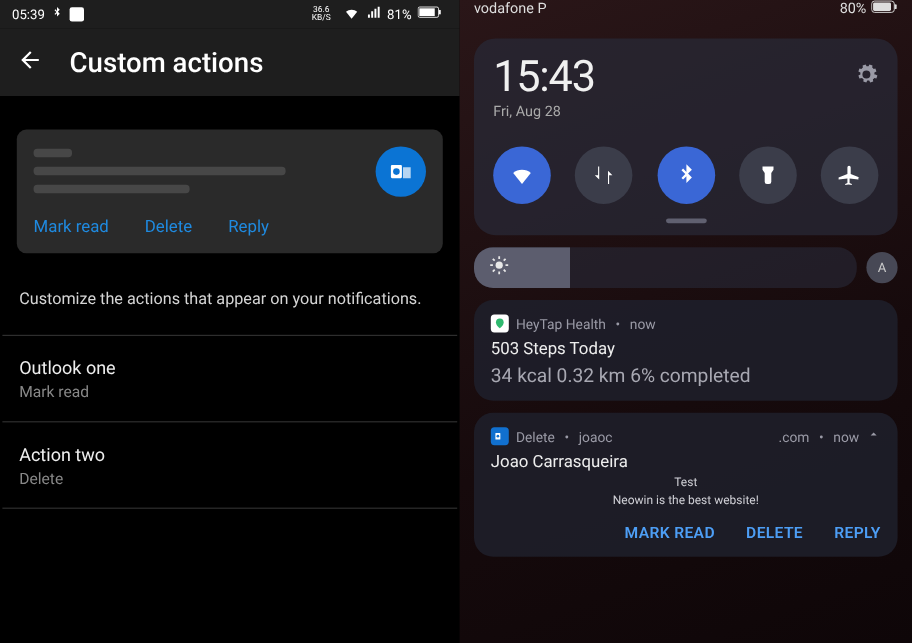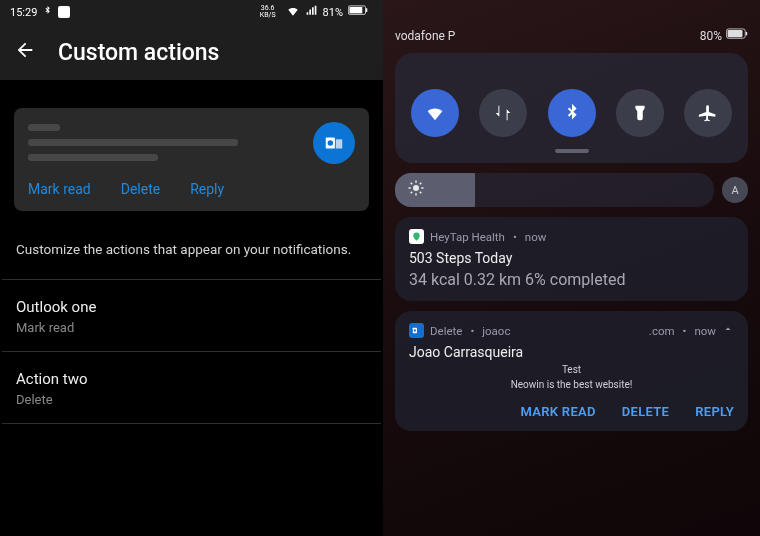--- a/index.html
+++ b/index.html
@@ -33,21 +33,21 @@
   .card-actions span { color:#1f8ae0; font-size:14px; }
 
   .l-body { padding: 0 16px; }
   .l-desc { font-size: 13.5px; color: #d5d5d5; padding: 30px 0 22px 0; }
   .divider { height:1px; background:#2e2e2e; margin: 0 -14px; }
   .l-row { padding: 18px 0 16px 0; }
   .l-row .t1 { font-size: 15px; color:#eee; margin-bottom:4px; }
   .l-row .t2 { font-size: 13px; color:#888; }
 
   
-  .r-status { height: 22px; display:flex; align-items:flex-end; padding: 0 12px; font-size:12px; color:#ddd;margin-top:21px; }
+  .r-status { height: 22px; display:flex; align-items:flex-start; padding: 0 12px; font-size:12px; color:#ddd; }
   .r-status .sp { flex:1; }
 
   
   .qs { margin: 10px 12px 0 12px; background: rgba(40,42,56,0.72); border-radius: 18px; padding: 14px 16px 10px 16px; }
   .qs-top { display:flex; align-items:flex-start; }
   .clock { font-size: 36px; font-weight: 400; color:#f0f0f0; letter-spacing:-1px; line-height:1; }
   .date { font-size: 12px; color:#aaa; margin-top:4px; }
   .gear { margin-left:auto; margin-top:6px; }
   .gear svg { width:20px; height:20px; fill:#9a9aa6; }
   .tiles { display:flex; gap: 18px; margin-top: 22px; justify-content:space-between; }
@@ -75,21 +75,21 @@
   .n-actions { display:flex; justify-content:flex-end; gap: 26px; margin-top: 14px; }
   .n-actions span { color:#4d9ef5; font-size:13px; font-weight:600; letter-spacing:0.3px; }
   .chev { margin-left:auto; }
   .chev svg { width:12px; height:12px; fill:#9a9aa6;}
 </style>
 </head>
 <body>
 
 <div class="pane left">
   <div class="l-status">
-    <span>15:29</span>
+    <span>05:39</span>
     <span>
       <svg viewBox="0 0 24 24" width="11" height="11" fill="#fff">
           <path d="M12 2l5 5-3.5 3.5L17 14l-5 5V13l-3 3-1.5-1.5L11 11 7.5 7.5 9 6l3 3V2z"></path>
         </svg>
     </span>
     <span style="width:12px;height:12px;background:#fff;border-radius:2px;display:inline-block"></span>
     <span class="sp"></span>
     <span class="mini"><span>36.6</span><br><span>KB/S</span></span>
     <span>
       <svg viewBox="0 0 24 24" width="14" height="14" fill="#fff">
@@ -166,20 +166,31 @@
     <span style="margin-left:4px">
       <svg viewBox="0 0 28 14" width="22" height="12">
           <rect x="0.5" y="0.5" width="24" height="12" rx="3" fill="none" stroke="#ddd"></rect>
           <rect x="2" y="2" width="19" height="9" rx="1.5" fill="#ddd"></rect>
           <rect x="25" y="4" width="2" height="5" rx="1" fill="#ddd"></rect>
         </svg>
     </span>
   </div>
 
   <div class="qs">
+    <div class="qs-top">
+      <div>
+        <div class="clock">15:43</div>
+        <div class="date">Fri, Aug 28</div>
+      </div>
+      <span class="gear">
+        <svg viewBox="0 0 24 24">
+            <path d="M12 8a4 4 0 100 8 4 4 0 000-8zm9 4l2 1-1 3-2-.5c-.4.5-.9 1-1.5 1.4l.3 2.1-3 1-1-1.9c-.6.1-1.3.1-1.9 0l-1 1.9-3-1 .3-2.1c-.6-.4-1.1-.9-1.5-1.4L5 16l-1-3 2-1v-2L4 9l1-3 2 .5c.4-.5.9-1 1.5-1.4L8.2 3l3-1 1 1.9c.6-.1 1.3-.1 1.9 0l1-1.9 3 1-.3 2.1c.6.4 1.1.9 1.5 1.4L21 6l1 3-2 1v2z"></path>
+          </svg>
+      </span>
+    </div>
     <div class="tiles">
       <div class="tile on">
           <svg viewBox="0 0 24 24">
             <path d="M12 20l8-10c-4-4-12-4-16 0l8 10z"></path>
           </svg>
         </div>
       <div class="tile off">
           <svg viewBox="0 0 24 24">
             <path d="M8 4v12l-4-4h3V4h1zm8 16V8l4 4h-3v8h-1z"></path>
           </svg>

